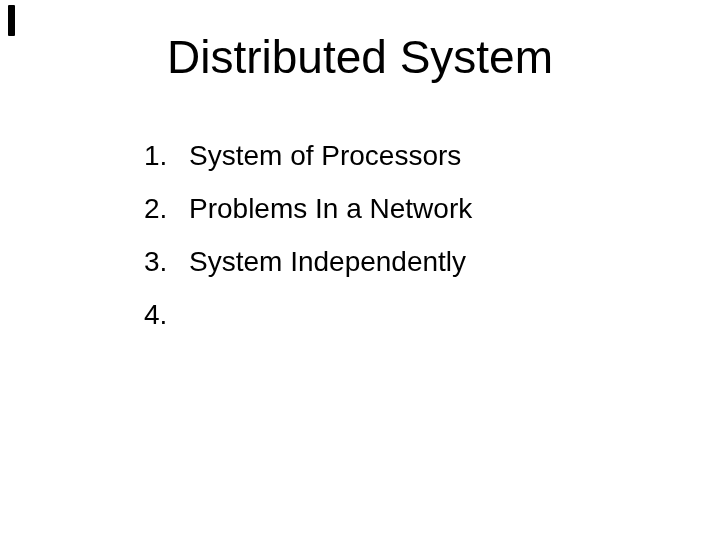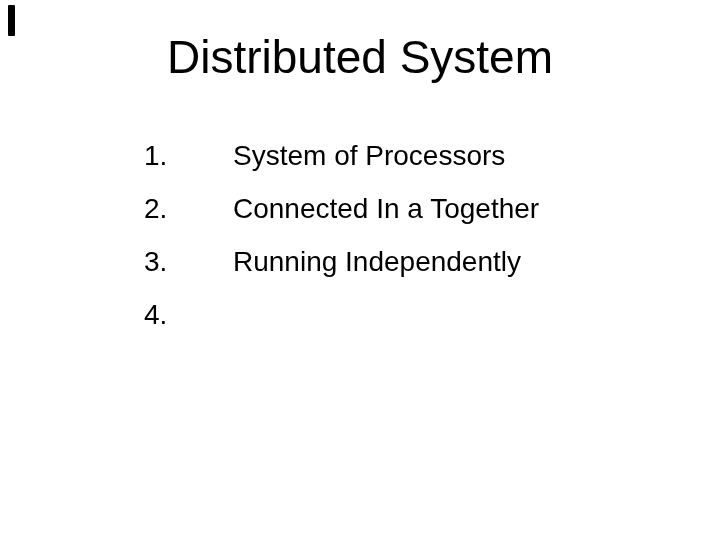--- a/index.html
+++ b/index.html
@@ -55,47 +55,46 @@
     color: #000000;
     margin-bottom: 20px;
     white-space: nowrap;
   }
   .bullet-num {
     flex: 0 0 45px;
     width: 45px;
   }
   .bullet-text {
     flex: 0 0 auto;
-    margin-left: 44px;
   }
 </style>
 </head>
 <body>
 
 <div class="slide">
 
   <div class="cursor-artifact"></div>
 
   <div class="slide-title">Distributed System</div>
 
   <div class="bullet-list">
 
     <div class="bullet-item">
       <span class="bullet-num">1.</span>
       <span class="bullet-text">System of Processors</span>
     </div>
 
     <div class="bullet-item">
       <span class="bullet-num">2.</span>
-      <span class="bullet-text">Connected In a Together</span>
+      <span class="bullet-text">Problems In a Network</span>
     </div>
 
     <div class="bullet-item">
       <span class="bullet-num">3.</span>
-      <span class="bullet-text">Running Independently</span>
+      <span class="bullet-text">System Independently</span>
     </div>
 
     <div class="bullet-item">
       <span class="bullet-num">4.</span>
     </div>
 
   </div>
 
 </div>
 

